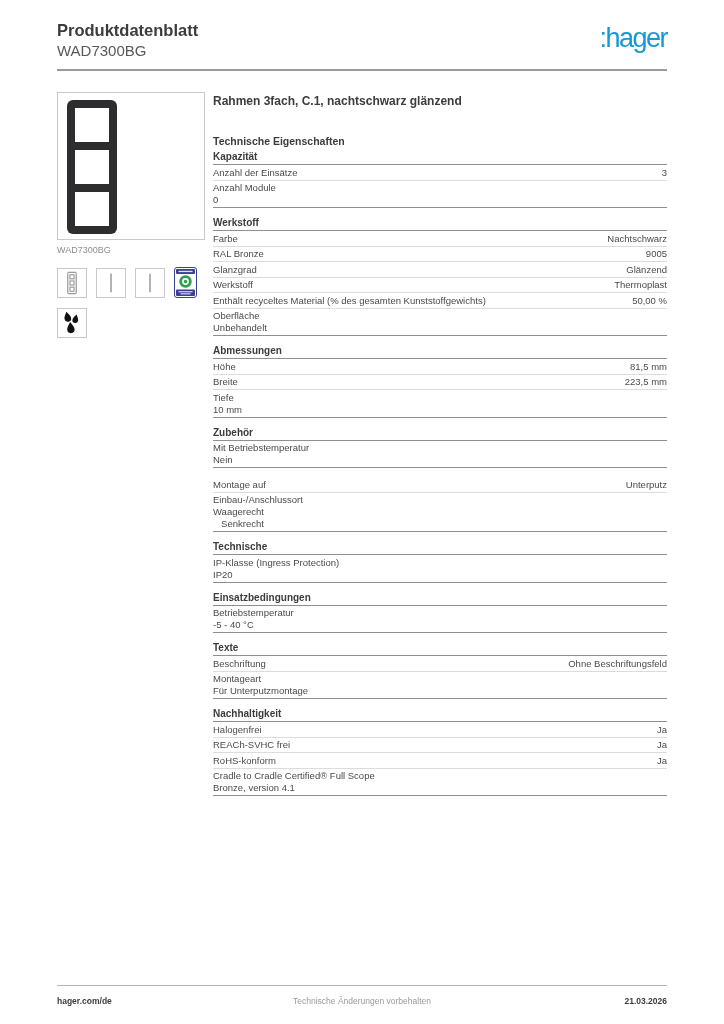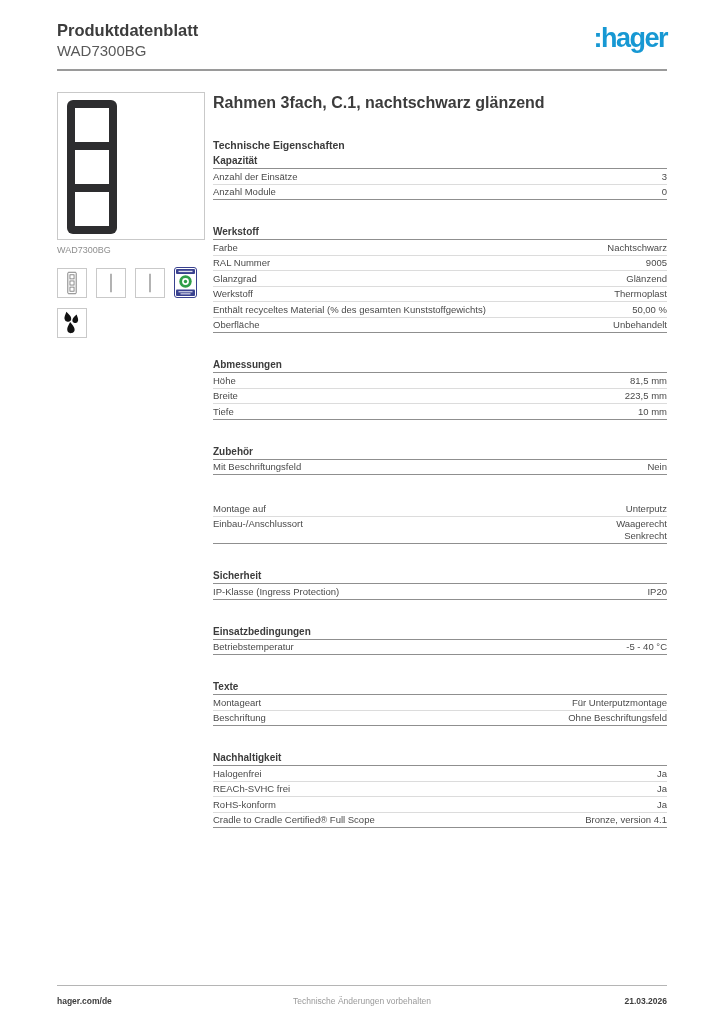--- a/index.html
+++ b/index.html
@@ -9,21 +9,21 @@
     position: relative; overflow: hidden;
     font-family: "Liberation Sans", sans-serif;
     color: #4a4a4a;
   }
   .page { padding: 20px 57px 0 57px; height: 100%; position: relative; }
 
   
   .header { display: flex; justify-content: space-between; align-items: flex-start; }
   .doc-title { font-size: 16.5px; font-weight: bold; color: #3c3c3c; line-height: 1.25; }
   .doc-subtitle { font-size: 15px; color: #595959; line-height: 1.3; }
-  .logo { font-size: 27px; font-weight: bold; color: #1798d3; letter-spacing: -1.5px; line-height: 1; margin-top: 5px; }
+  .logo { font-size: 27px; font-weight: normal; color: #1798d3; letter-spacing: -1.5px; line-height: 1; margin-top: 5px; }
   .header-rule { border-bottom: 2px solid #9a9a9a; margin-top: 9px; }
 
   
   .main { display: flex; gap: 8px; margin-top: 21px; }
   .left-col { width: 148px; flex: none; }
   .right-col { flex: 1; min-width: 0; }
 
   
   .photo-box { width: 148px; height: 148px; border: 1px solid #c9c9c9; background: #fff; position: relative; }
   .frame-product { position: absolute; left: 9px; top: 7px; width: 50px; height: 134px; background: #2d2d2f; border-radius: 6px; }
@@ -32,28 +32,28 @@
   .photo-caption { font-size: 9px; color: #8f8f8f; margin-top: 5px; }
 
   
   .icon-row { display: flex; gap: 9px; margin-top: 12px; align-items: center; }
   .icon-box { width: 30px; height: 30px; border: 1px solid #c9c9c9; background: #fff;
               display: flex; align-items: center; justify-content: center; flex: none; }
   .badge-wrap { width: 23px; height: 31px; flex: none; display: flex; align-items: center; justify-content: center; }
   .icon-row2 { margin-top: 10px; }
 
   
-  .product-name { font-size: 16px; font-weight: bold; color: #3c3c3c; margin-top: 2px; }
+  .product-name { font-size: 12px; font-weight: bold; color: #3c3c3c; margin-top: 2px; }
   .tech-heading { font-size: 10.5px; font-weight: bold; color: #3c3c3c; margin-top: 27px; margin-bottom: 4px; }
-  .section { margin-bottom: 26px; }
+  .section { margin-bottom: 9px; }
   .section-title { font-size: 10px; font-weight: bold; color: #3c3c3c; padding-bottom: 2px; border-bottom: 1px solid #8f8f8f; }
   .spec-row { display: flex; justify-content: space-between; align-items: flex-start; 
               padding: 1.5px 0 1px 0; border-bottom: 1px solid #dcdcdc;
               font-size: 9.5px; line-height: 12px; color: #4a4a4a; }
-  .spec-row:last-child { border-bottom-color: #8f8f8f; }
+  .spec-row:last-child { border-bottom-color: #8f8f8f; flex-direction: column; }
   .spec-label { text-align: left; }
   .spec-value { text-align: right; white-space: pre-line; flex: none; max-width: 60%; }
 
   
   .footer { position: absolute; left: 57px; right: 57px; bottom: 18px;
             border-top: 1px solid #b5b5b5; padding-top: 10px; font-size: 8.5px; }
   .footer-inner { position: relative; display: flex; justify-content: space-between; }
   .footer-left { font-weight: bold; color: #3c3c3c; }
   .footer-center { position: absolute; left: 50%; transform: translateX(-50%); color: #9a9a9a; }
   .footer-right { font-weight: bold; color: #3c3c3c; }
@@ -144,21 +144,21 @@
               <span class="spec-value">0</span>
             </div>
           </div>
           <div class="section">
             <div class="section-title">Werkstoff</div>
             <div class="spec-row">
               <span class="spec-label">Farbe</span>
               <span class="spec-value">Nachtschwarz</span>
             </div>
             <div class="spec-row">
-              <span class="spec-label">RAL Nummer</span>
+              <span class="spec-label">RAL Bronze</span>
               <span class="spec-value">9005</span>
             </div>
             <div class="spec-row">
               <span class="spec-label">Glanzgrad</span>
               <span class="spec-value">Glänzend</span>
             </div>
             <div class="spec-row">
               <span class="spec-label">Werkstoff</span>
               <span class="spec-value">Thermoplast</span>
             </div>
@@ -182,58 +182,58 @@
               <span class="spec-value">223,5 mm</span>
             </div>
             <div class="spec-row">
               <span class="spec-label">Tiefe</span>
               <span class="spec-value">10 mm</span>
             </div>
           </div>
           <div class="section">
             <div class="section-title">Zubehör</div>
             <div class="spec-row">
-              <span class="spec-label">Mit Beschriftungsfeld</span>
+              <span class="spec-label">Mit Betriebstemperatur</span>
               <span class="spec-value">Nein</span>
             </div>
           </div>
           <div class="section">
             <div class="spec-row">
               <span class="spec-label">Montage auf</span>
               <span class="spec-value">Unterputz</span>
             </div>
             <div class="spec-row">
               <span class="spec-label">Einbau-/Anschlussort</span>
               <span class="spec-value">Waagerecht
 Senkrecht</span>
             </div>
           </div>
           <div class="section">
-            <div class="section-title">Sicherheit</div>
+            <div class="section-title">Technische</div>
             <div class="spec-row">
               <span class="spec-label">IP-Klasse (Ingress Protection)</span>
               <span class="spec-value">IP20</span>
             </div>
           </div>
           <div class="section">
             <div class="section-title">Einsatzbedingungen</div>
             <div class="spec-row">
               <span class="spec-label">Betriebstemperatur</span>
               <span class="spec-value">-5 - 40 °C</span>
             </div>
           </div>
           <div class="section">
             <div class="section-title">Texte</div>
             <div class="spec-row">
+              <span class="spec-label">Beschriftung</span>
+              <span class="spec-value">Ohne Beschriftungsfeld</span>
+            </div>
+            <div class="spec-row">
               <span class="spec-label">Montageart</span>
               <span class="spec-value">Für Unterputzmontage</span>
-            </div>
-            <div class="spec-row">
-              <span class="spec-label">Beschriftung</span>
-              <span class="spec-value">Ohne Beschriftungsfeld</span>
             </div>
           </div>
           <div class="section">
             <div class="section-title">Nachhaltigkeit</div>
             <div class="spec-row">
               <span class="spec-label">Halogenfrei</span>
               <span class="spec-value">Ja</span>
             </div>
             <div class="spec-row">
               <span class="spec-label">REACh-SVHC frei</span>

